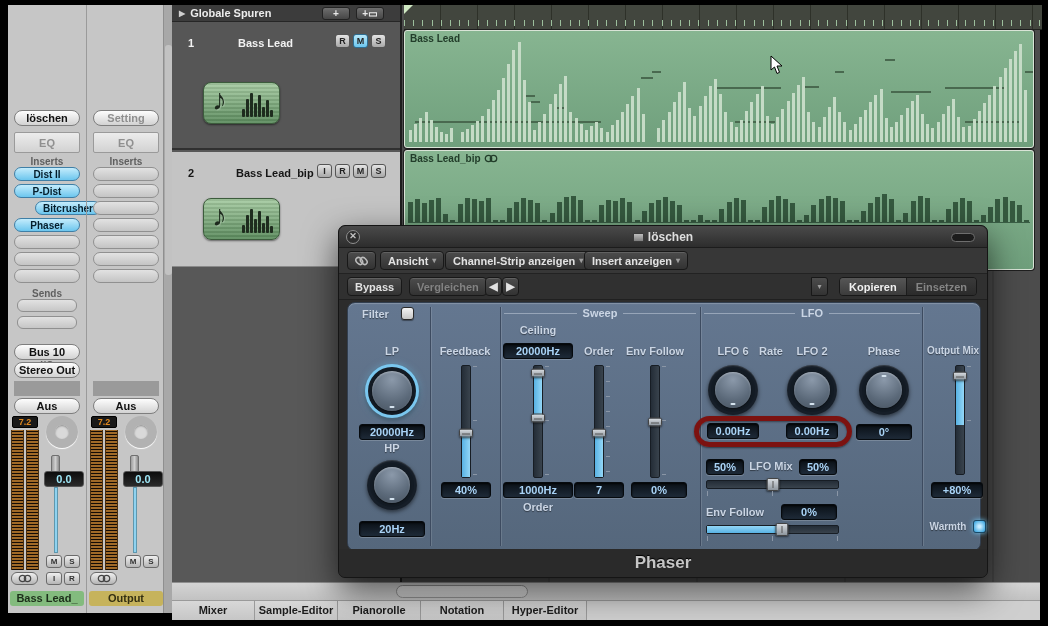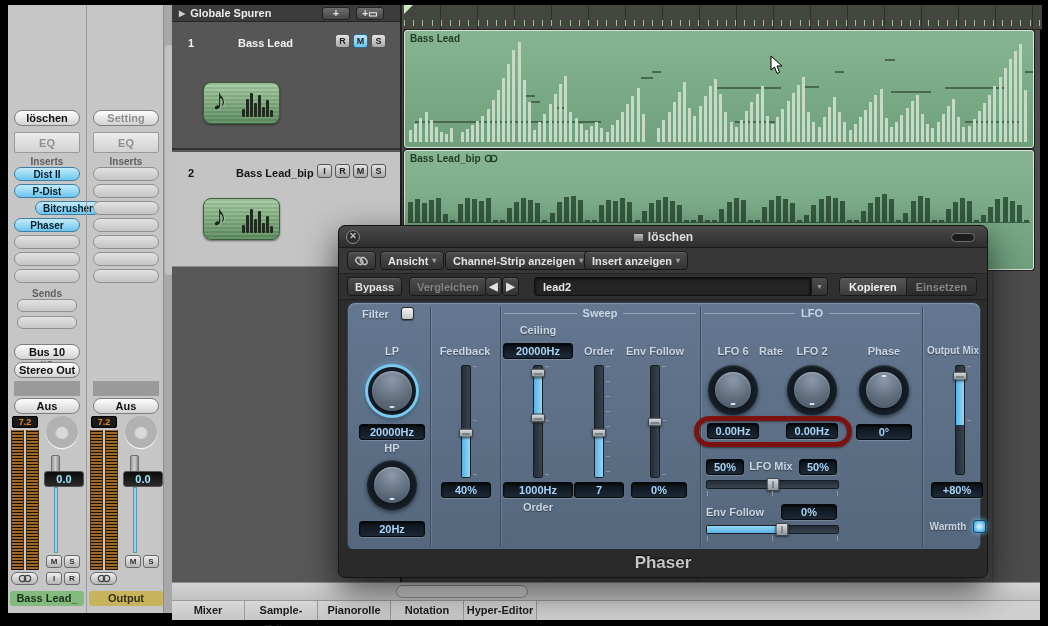--- a/index.html
+++ b/index.html
@@ -166,21 +166,21 @@
   .cb.on{background:radial-gradient(circle,#c8ecff 15%,#52b2e6 75%);border-color:#184a68;box-shadow:0 0 5px #6ec4f0;}
   .redoval{position:absolute;left:346px;top:113px;width:158px;height:31px;border:5px solid #7c1210;border-radius:16px;
            box-shadow:0 1px 2px rgba(0,0,0,.5),inset 0 1px 2px rgba(0,0,0,.4);z-index:5;}
 
   
   .scrollstrip{position:absolute;left:164px;top:577px;width:868px;height:18px;background:linear-gradient(#d4d4d4,#c2c2c2);
                border-top:1px solid #8f8f8f;}
   .scrollstrip .hthumb{position:absolute;left:224px;top:2px;width:132px;height:13px;background:linear-gradient(#e8e8e8,#c8c8c8);
                border:1px solid #909090;border-radius:7px;}
   .tabs{position:absolute;left:164px;top:595px;width:868px;height:20px;background:#cfcfcf;border-top:1px solid #9a9a9a;display:flex;}
-  .tab{width:73px;border-right:1px solid #9a9a9a;font-size:11px;font-weight:bold;color:#1c1c1c;
+  .tab{width:83px;border-right:1px solid #9a9a9a;font-size:11px;font-weight:bold;color:#1c1c1c;
        text-align:center;line-height:19px;background:linear-gradient(#d8d8d8,#c6c6c6);}
 </style>
 </head>
 <body>
 
 <div class="screen">
 <div class="content">
 
   <div class="strips">
 
@@ -592,21 +592,20 @@
       <div class="tbtn" style="left:245px;">
             <span>Insert anzeigen</span>
             <span class="dn">▾</span>
           </div>
     </div>
     <div class="prow">
       <div class="tbtn" style="left:8px;">Bypass</div>
       <div class="tbtn dis" style="left:70px;">Vergleichen</div>
       <div class="tbtn" style="left:146px;width:17px;">◀</div>
       <div class="tbtn" style="left:163px;width:17px;">▶</div>
-      <div class="presetfield">lead2</div>
       <div class="presetdrop">▾</div>
       <div class="seg">
         <div class="sg on">Kopieren</div>
         <div class="sg off">Einsetzen</div>
       </div>
     </div>
 
     <div class="panel">
       <div class="vsep" style="left:82px;"></div>
       <div class="vsep" style="left:152px;"></div>

